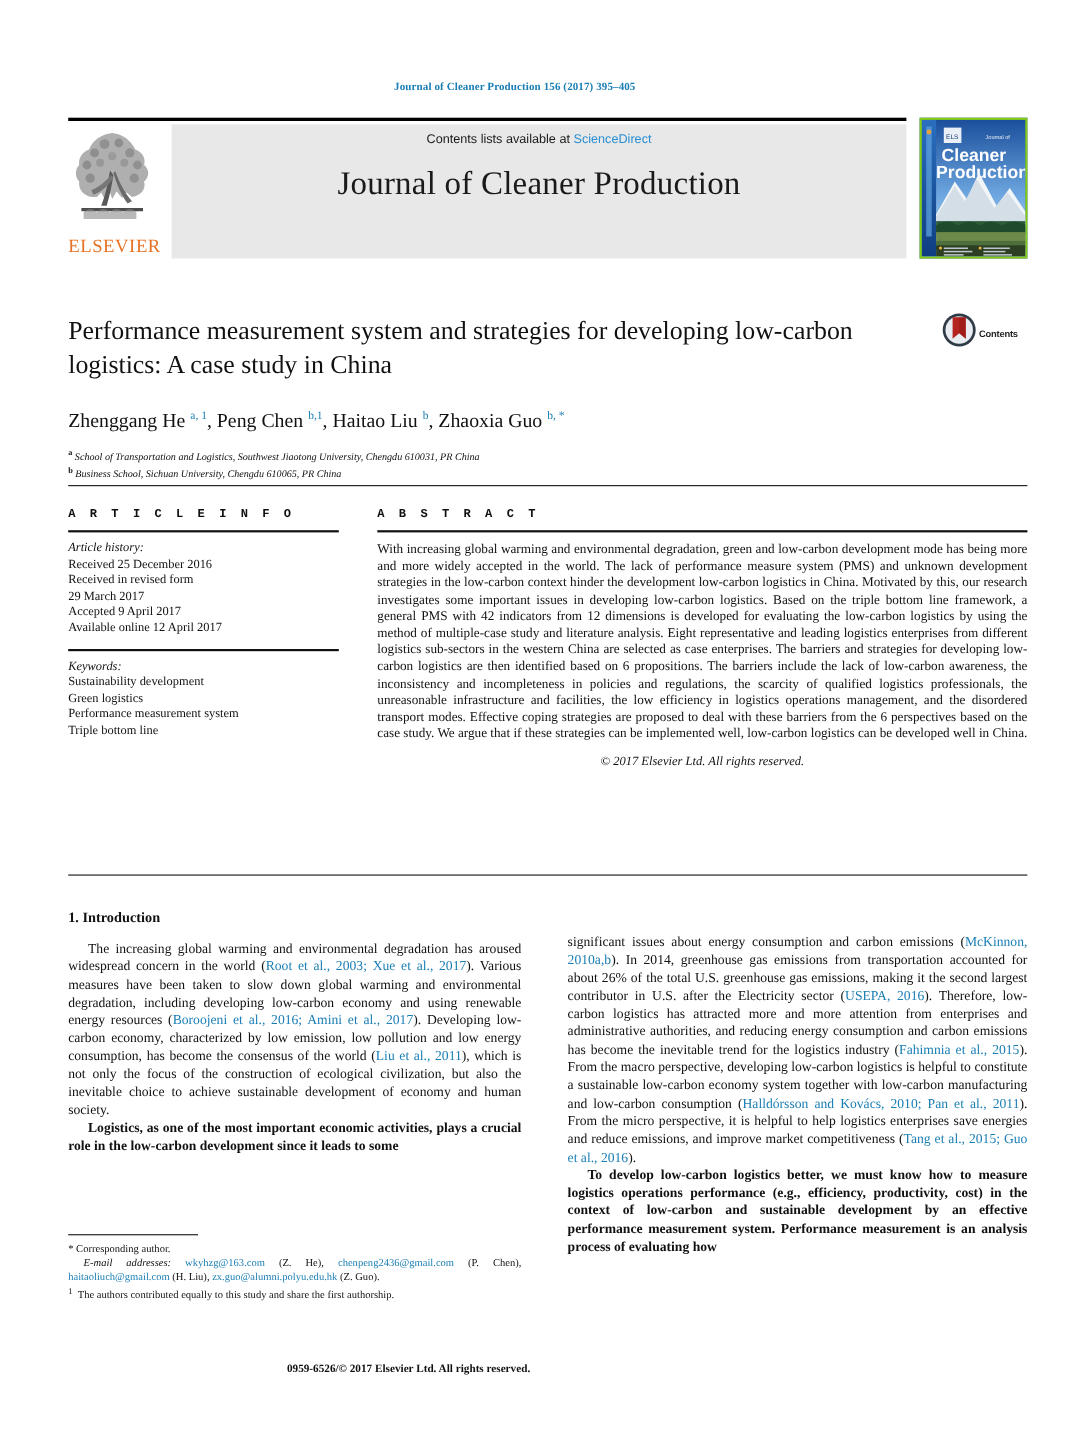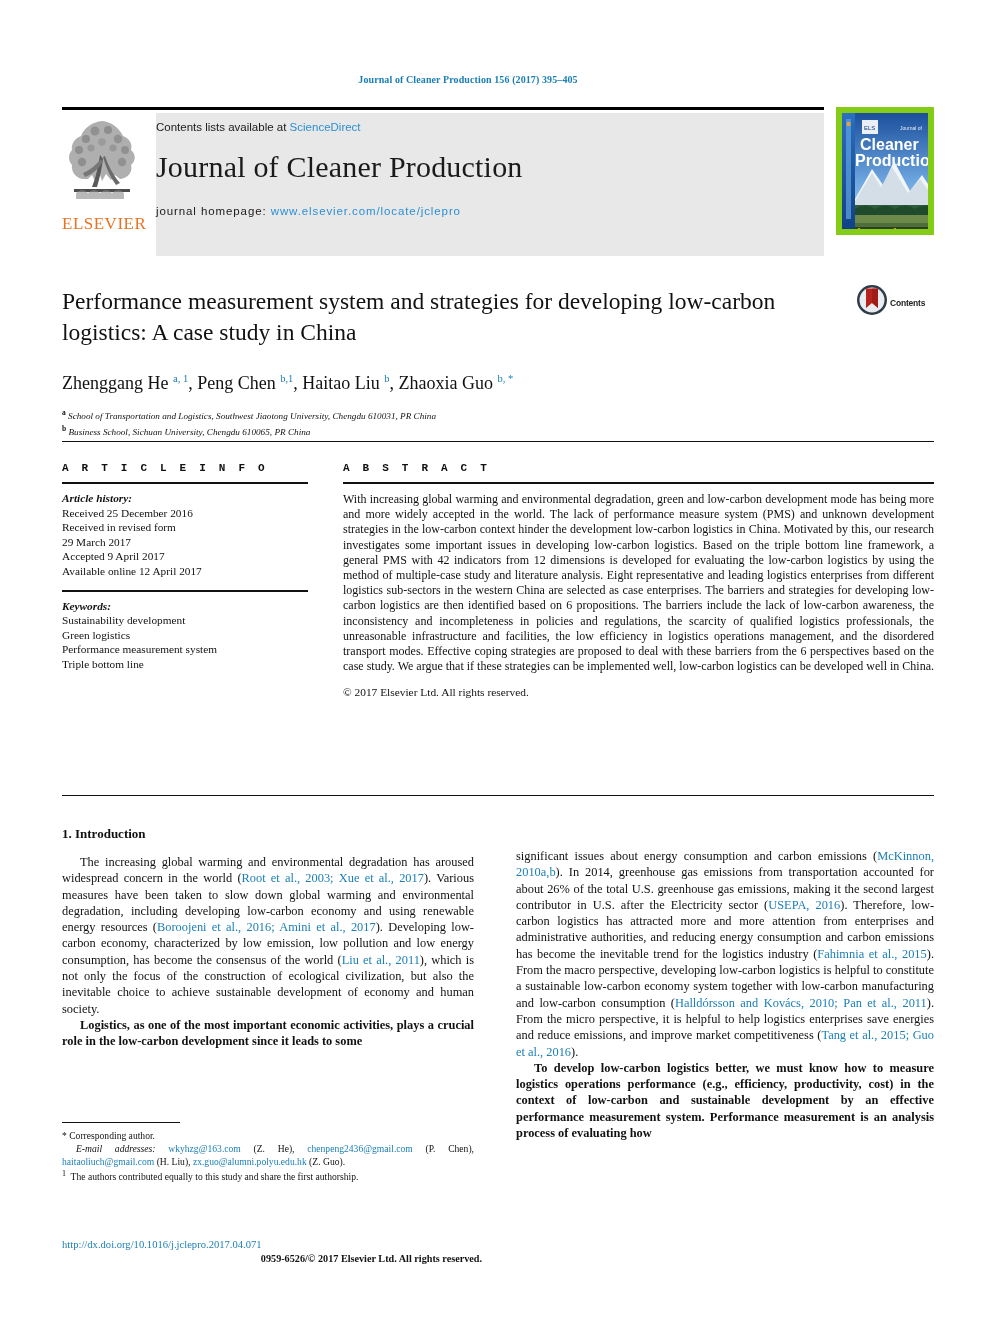--- a/index.html
+++ b/index.html
@@ -69,22 +69,23 @@
     font-family: "Liberation Serif", serif;
     font-size: 17px;
     letter-spacing: 0.5px;
     color: #e87324;
   }
   .masthead-band {
     position: absolute;
     top: 6px;
     left: 94px;
     width: 668px;
-    height: 143px;
+    height: 122px;
     background: #e8e8e8;
+    text-align: center;
   }
   .contents-line {
     margin-top: 8px;
     font-family: "Liberation Sans", sans-serif;
     font-size: 11.5px;
     color: #1a1a1a;
   }
   .contents-line .sd {
     color: #2a8fd4;
   }
@@ -106,21 +107,21 @@
     color: #2a8fd4;
   }
 
   
   .cover-thumb {
     position: absolute;
     top: 0;
     left: 774px;
     width: 98px;
     height: 128px;
-    border: 6px solid #84cc16;
+    border: 2px solid #84cc16;
     box-sizing: border-box;
     overflow: hidden;
     background: #2f5fa8;
   }
   .cover-inner { position:absolute; inset:0; }
 
   
   .title-block {
     position: absolute;
     top: 286px;
@@ -213,39 +214,40 @@
     background: #111;
   }
   .info-group {
     margin-top: 7px;
     font-size: 11.3px;
     line-height: 14.6px;
     color: #111;
   }
   .info-group .gl {
     font-style: italic;
-    font-weight: bold;
+    font-weight: normal;
   }
   .kw-rule {
     margin-top: 11px;
     height: 2px;
     background: #111;
   }
   .abstract-text {
     margin-top: 8px;
     font-size: 12px;
     line-height: 15.2px;
     text-align: justify;
     color: #111;
   }
   .copyright {
     margin-top: 12px;
-    text-align: left;
+    text-align: center;
     font-size: 11.4px;
     color: #111;
+    font-style: italic;
   }
   .rule-bottom {
     position: absolute;
     top: 795px;
     left: 62px;
     width: 872px;
     height: 1px;
     background: #111;
   }
 
@@ -347,23 +349,20 @@
         </g>
       </svg>
       <div class="elsevier-word">ELSEVIER</div>
     </div>
 
     <div class="masthead-band">
       <div class="contents-line">
         <span>Contents lists available at </span><span class="sd">ScienceDirect</span>
       </div>
       <div class="journal-name">Journal of Cleaner Production</div>
-      <div class="homepage-line">
-        <span>journal homepage: </span><span class="url">www.elsevier.com/locate/jclepro</span>
-      </div>
     </div>
 
     <div class="cover-thumb">
       <svg class="cover-inner" width="96" height="126" viewBox="0 0 96 126">
         <defs>
           <linearGradient id="sky" x1="0" y1="0" x2="0" y2="1">
             <stop offset="0%" stop-color="#1b4f9c"></stop>
             <stop offset="55%" stop-color="#6ea7e0"></stop>
             <stop offset="100%" stop-color="#cfe3f5"></stop>
           </linearGradient>
@@ -465,17 +464,16 @@
   </div>
 
   <div class="footnotes">
     <div class="fn-rule"></div>
     <div class="fn lead">* Corresponding author.</div>
     <div class="fn" style="text-indent:14px"><span class="fn-em">E-mail addresses:</span> <span class="mail">wkyhzg@163.com</span> (Z. He), <span class="mail">chenpeng2436@gmail.com</span> (P. Chen), <span class="mail">haitaoliuch@gmail.com</span> (H. Liu), <span class="mail">zx.guo@alumni.polyu.edu.hk</span> (Z. Guo).</div>
     <div class="fn lead"><sup>1</sup>&nbsp; The authors contributed equally to this study and share the first authorship.</div>
   </div>
 
   <div class="doi-block">
-    <div class="doi-link">http://dx.doi.org/10.1016/j.jclepro.2017.04.071</div>
     <div class="issn-line">0959-6526/© 2017 Elsevier Ltd. All rights reserved.</div>
   </div>
 
 </div>
 
 </body></html>

